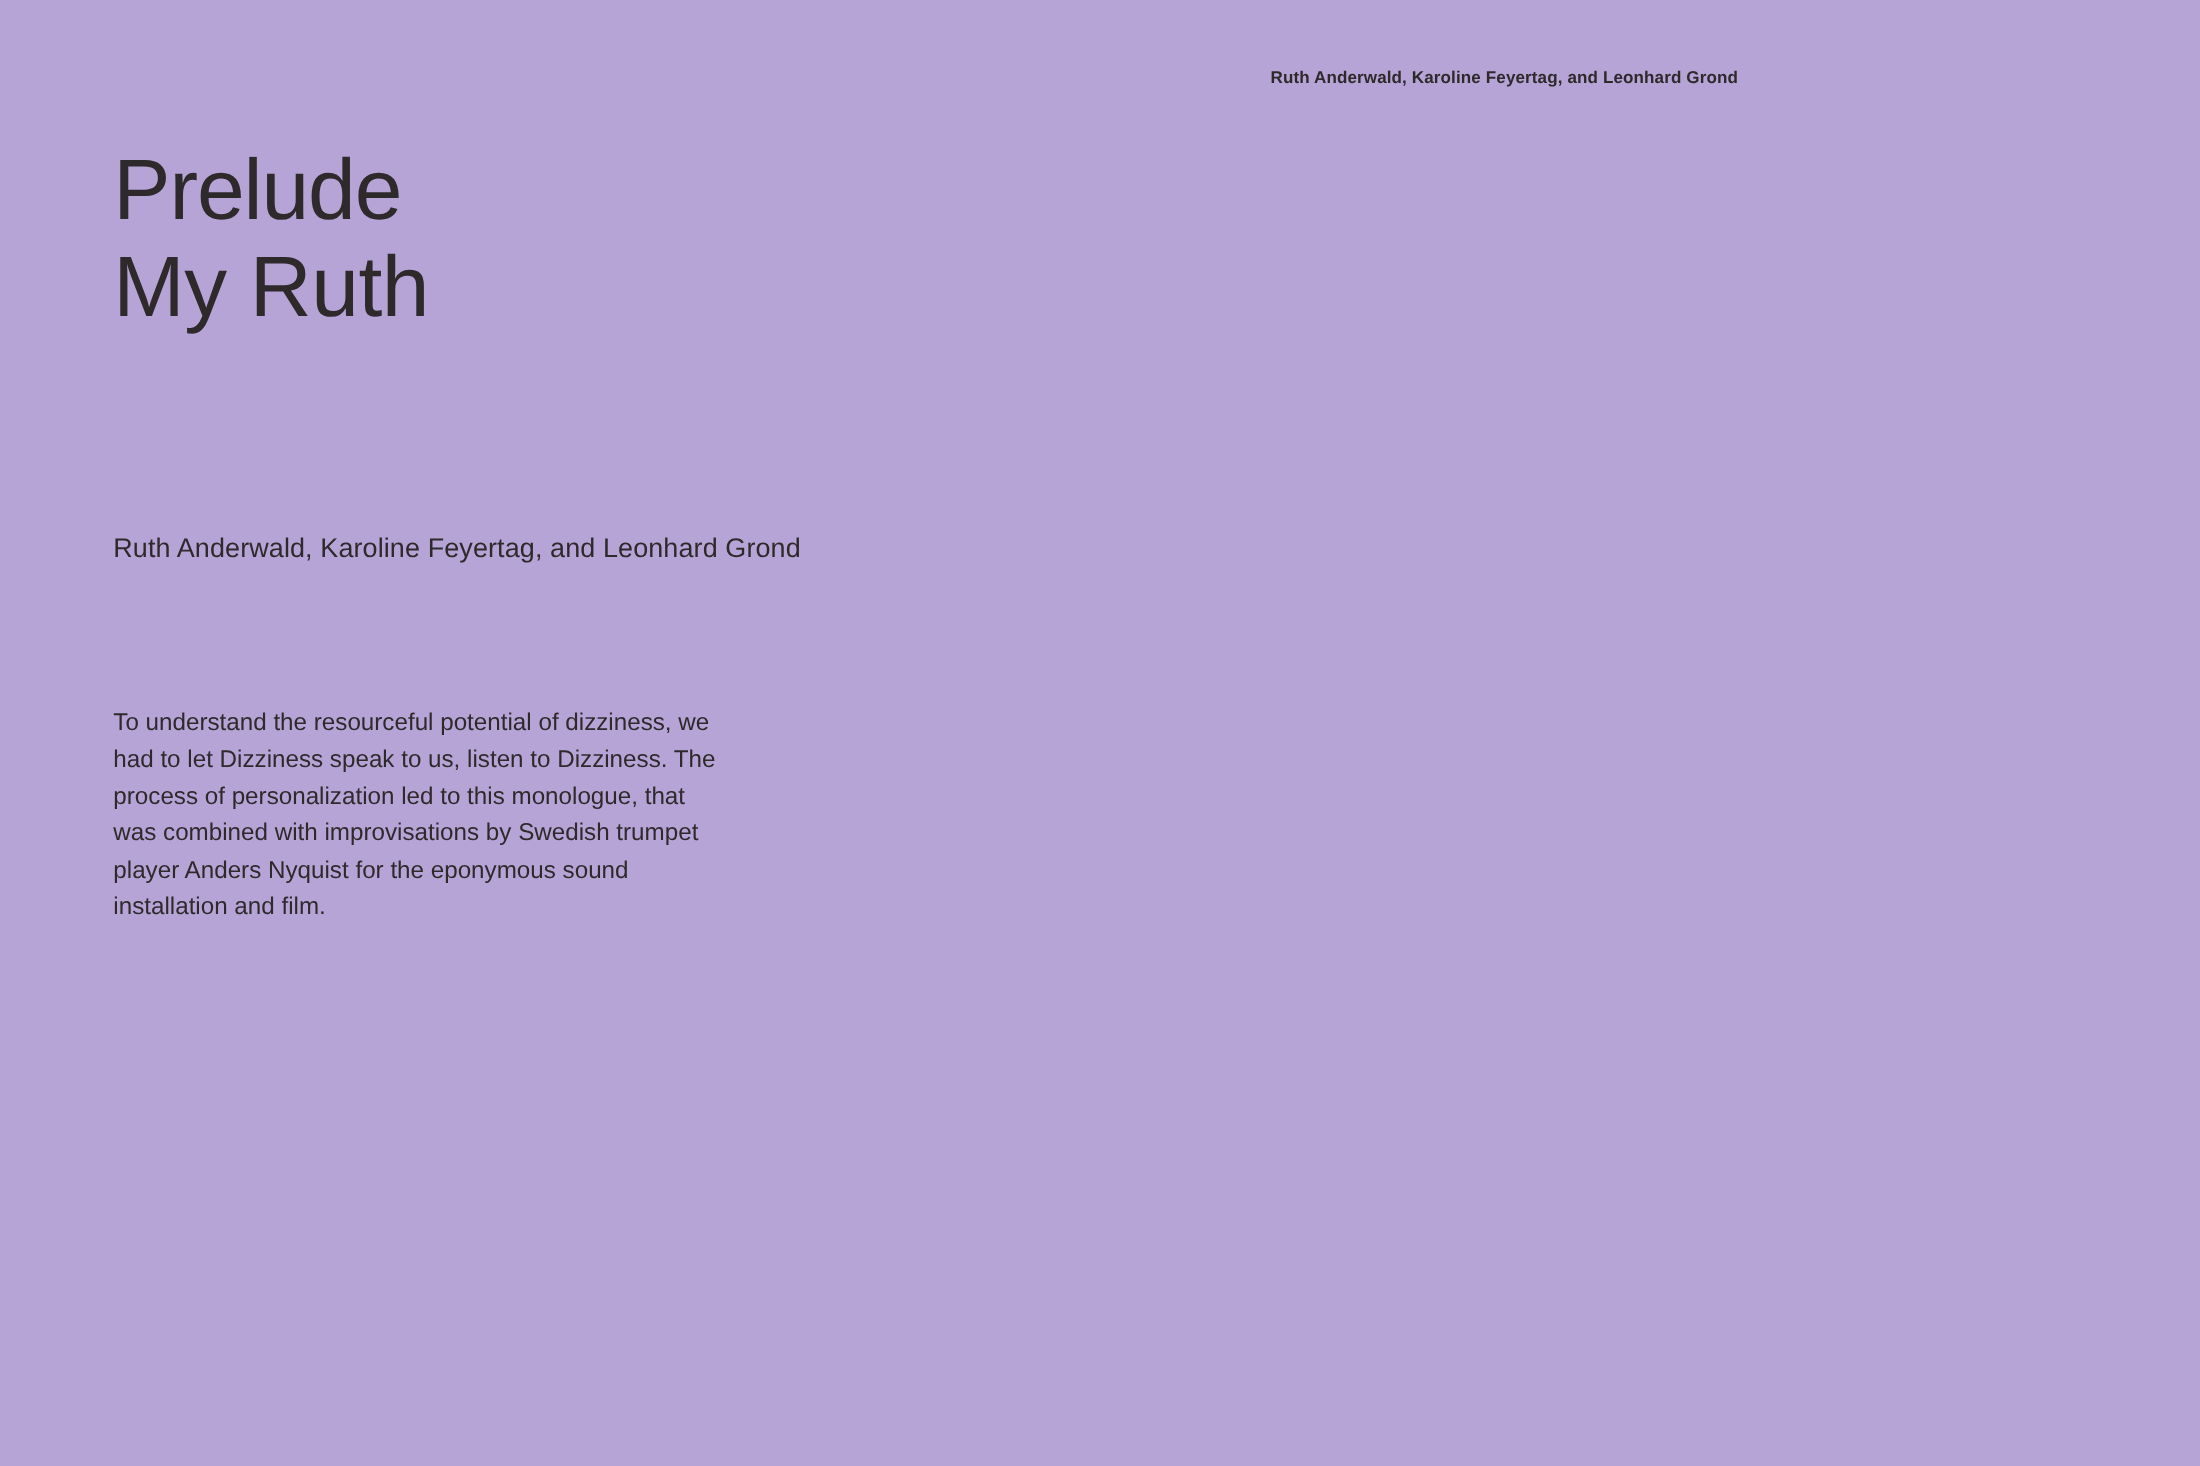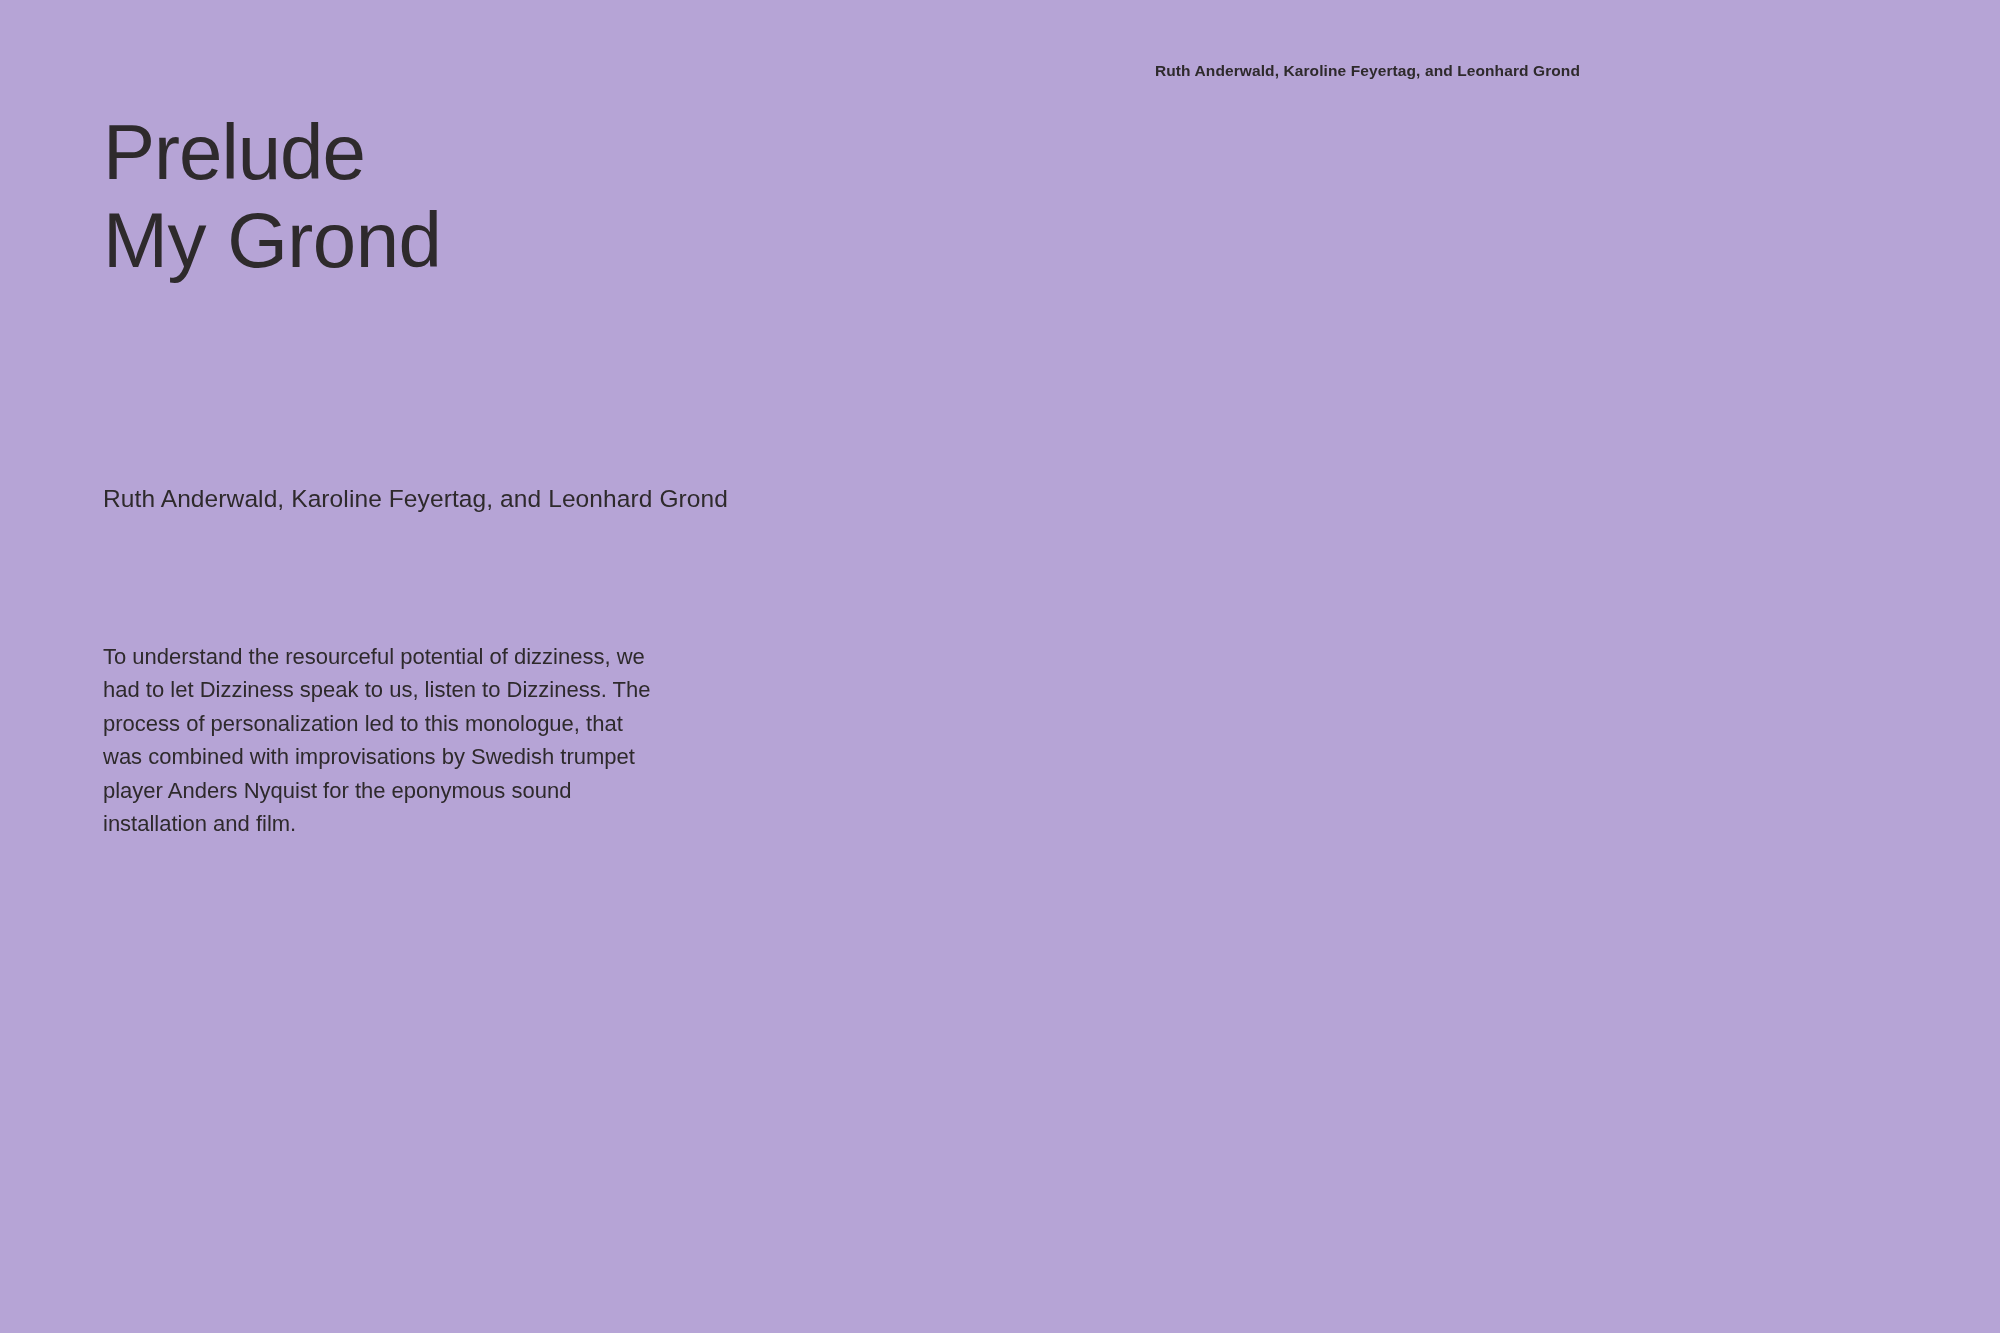--- a/index.html
+++ b/index.html
@@ -40,20 +40,21 @@
   .title-line {
     font-size: 78px;
     line-height: 1.13;
     font-weight: 400;
     letter-spacing: -0.5px;
     color: #2e2a2c;
     white-space: nowrap;
   }
   .title-line.first {
     letter-spacing: -1px;
+    margin-top: 20px;
   }
   .byline {
     position: absolute;
     left: 103px;
     top: 483px;
     font-size: 24.5px;
     line-height: 1.3;
     color: #2e2a2c;
     letter-spacing: 0.1px;
   }
@@ -89,21 +90,21 @@
 </style>
 </head>
 <body>
 
 <div class="spread">
 
   <div class="page-left">
 
     <div class="title-block">
       <div class="title-line first">Prelude</div>
-      <div class="title-line">My Grond</div>
+      <div class="title-line">My Ruth</div>
     </div>
 
     <div class="byline">Ruth Anderwald, Karoline Feyertag, and Leonhard Grond</div>
 
     <div class="intro">
       <p>To understand the resourceful potential of dizziness, we had to let Dizziness speak to us, listen to Dizziness. The process of personalization led to this monologue, that was combined with improvisations by Swedish trumpet player Anders Nyquist for the eponymous sound installation and film.</p>
     </div>
 
   </div>
 

